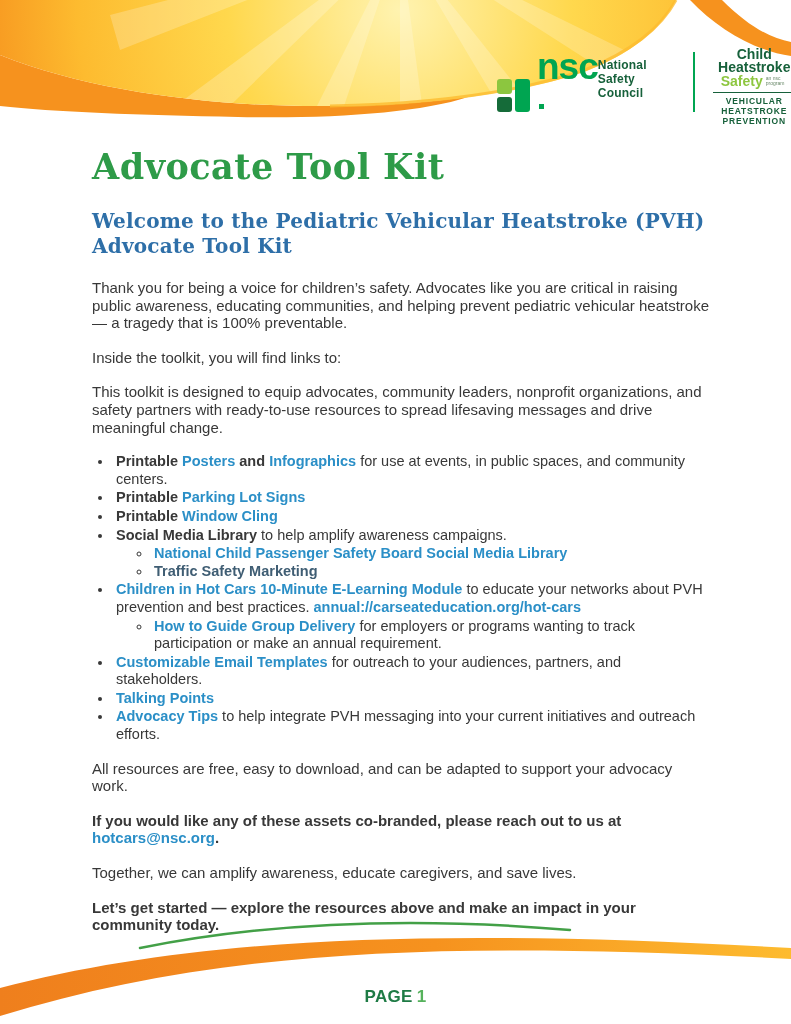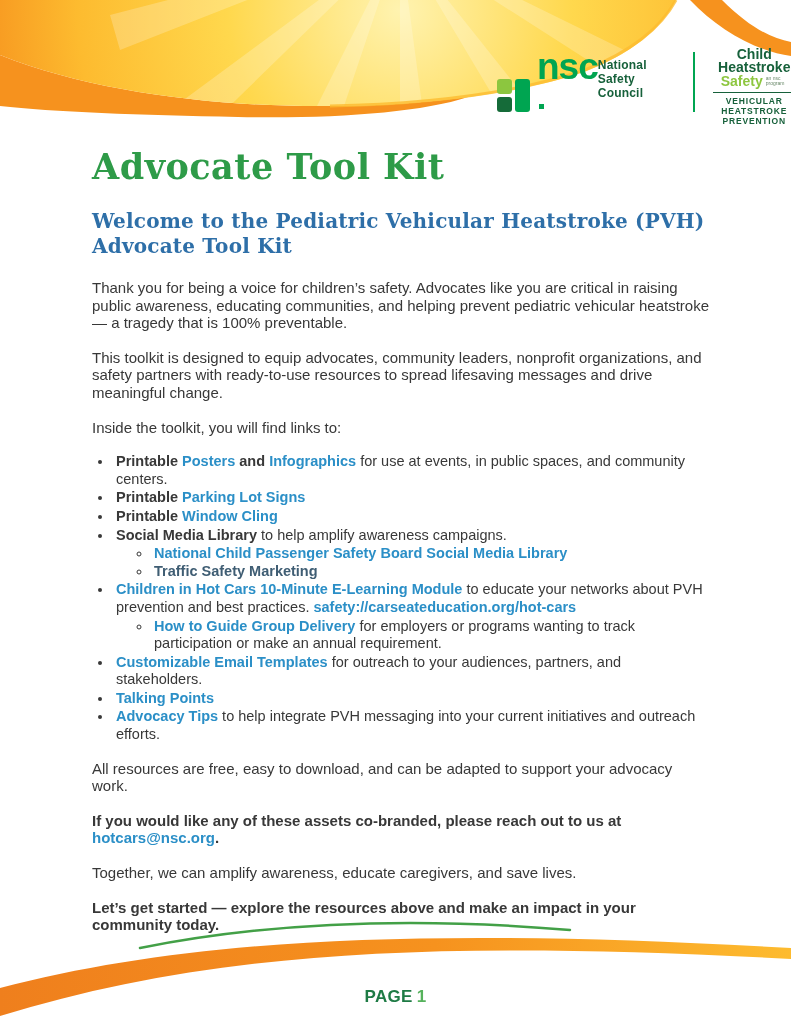--- a/index.html
+++ b/index.html
@@ -117,34 +117,34 @@
 
 <div class="main">
   <h1>Advocate Tool Kit</h1>
 
   <div class="subtitle">
     <div>Welcome to the Pediatric Vehicular Heatstroke (PVH)</div>
     <div>Advocate Tool Kit</div>
   </div>
 
   <p>Thank you for being a voice for children’s safety. Advocates like you are critical in raising public awareness, educating communities, and helping prevent pediatric vehicular heatstroke — a tragedy that is 100% preventable.</p>
+  <p>Inside the toolkit, you will find links to:</p>
   <p>This toolkit is designed to equip advocates, community leaders, nonprofit organizations, and safety partners with ready-to-use resources to spread lifesaving messages and drive meaningful change.</p>
-  <p>Inside the toolkit, you will find links to:</p>
 
   <ul class="resource-list">
     <li><span><span class="seg-bold">Printable </span><span class="seg-link">Posters</span><span class="seg-bold"> and </span><span class="seg-link">Infographics</span><span class="seg-plain"> for use at events, in public spaces, and community centers.</span></span></li>
     <li><span><span class="seg-bold">Printable </span><span class="seg-link">Parking Lot Signs</span></span></li>
     <li><span><span class="seg-bold">Printable </span><span class="seg-link">Window Cling</span></span></li>
     <li><span><span class="seg-bold">Social Media Library</span><span class="seg-plain"> to help amplify awareness campaigns.</span></span>
       <ul class="sub-list">
         <li><span><span class="seg-link">National Child Passenger Safety Board Social Media Library</span></span></li>
         <li><span><span class="seg-linkdark">Traffic Safety Marketing</span></span></li>
       </ul>
     </li>
-    <li><span><span class="seg-link">Children in Hot Cars 10-Minute E-Learning Module</span><span class="seg-plain"> to educate your networks about PVH prevention and best practices. </span><span class="seg-link">safety://carseateducation.org/hot-cars</span></span>
+    <li><span><span class="seg-link">Children in Hot Cars 10-Minute E-Learning Module</span><span class="seg-plain"> to educate your networks about PVH prevention and best practices. </span><span class="seg-link">annual://carseateducation.org/hot-cars</span></span>
       <ul class="sub-list">
         <li><span><span class="seg-link">How to Guide Group Delivery</span><span class="seg-plain"> for employers or programs wanting to track participation or make an annual requirement.</span></span></li>
       </ul>
     </li>
     <li><span><span class="seg-link">Customizable Email Templates</span><span class="seg-plain"> for outreach to your audiences, partners, and stakeholders.</span></span></li>
     <li><span><span class="seg-link">Talking Points</span></span></li>
     <li><span><span class="seg-link">Advocacy Tips</span><span class="seg-plain"> to help integrate PVH messaging into your current initiatives and outreach efforts.</span></span></li>
   </ul>
 
   <p>All resources are free, easy to download, and can be adapted to support your advocacy work.</p>

